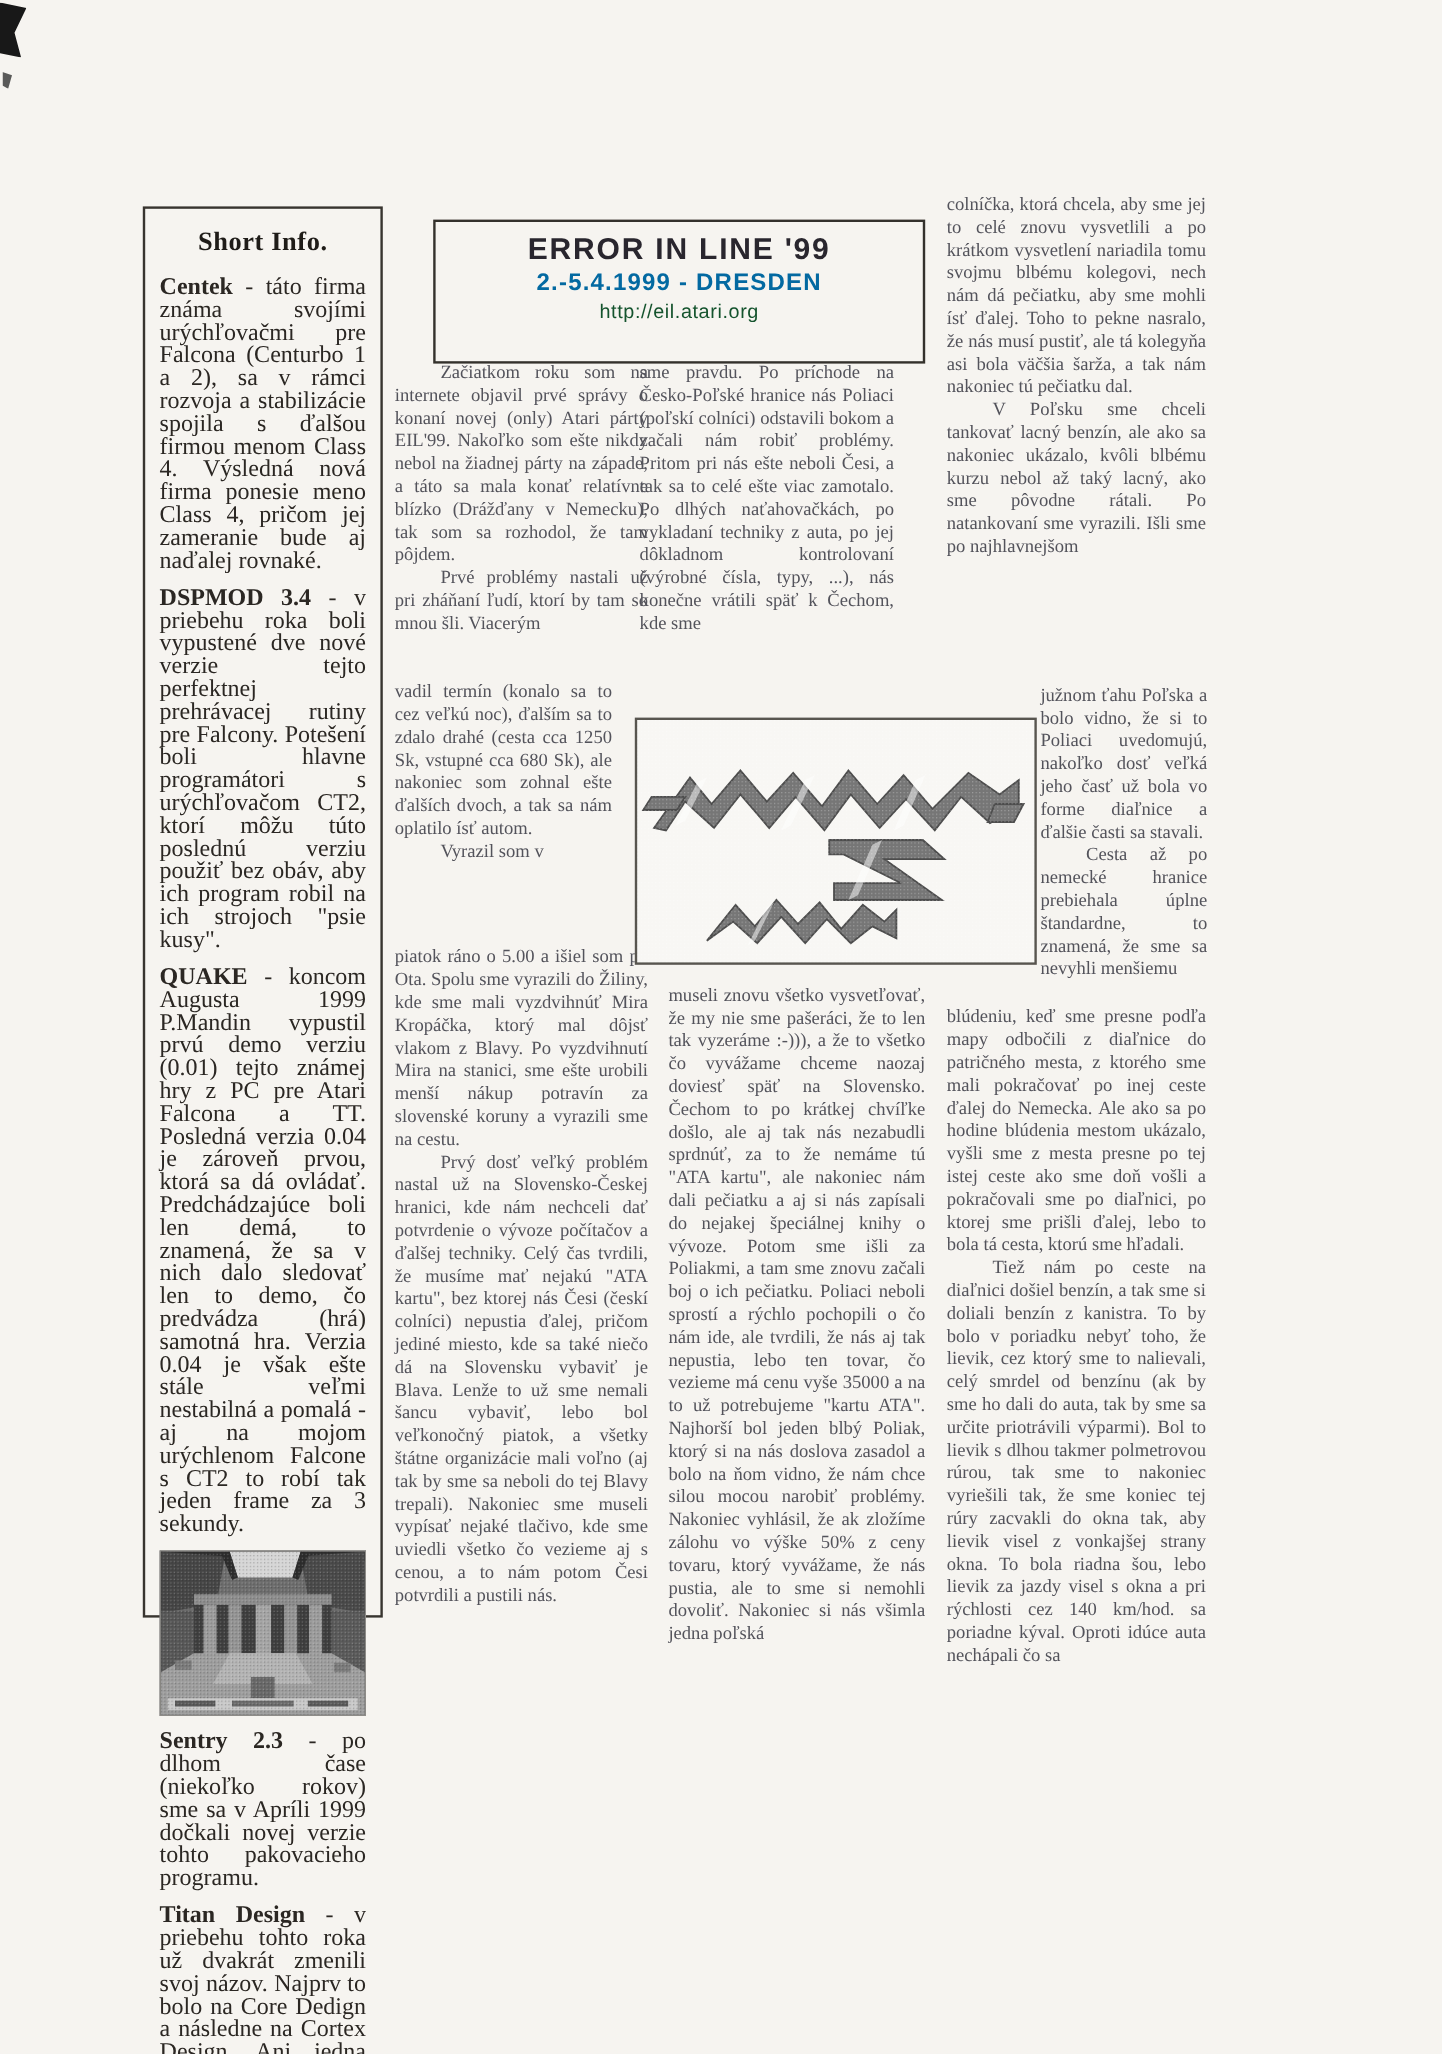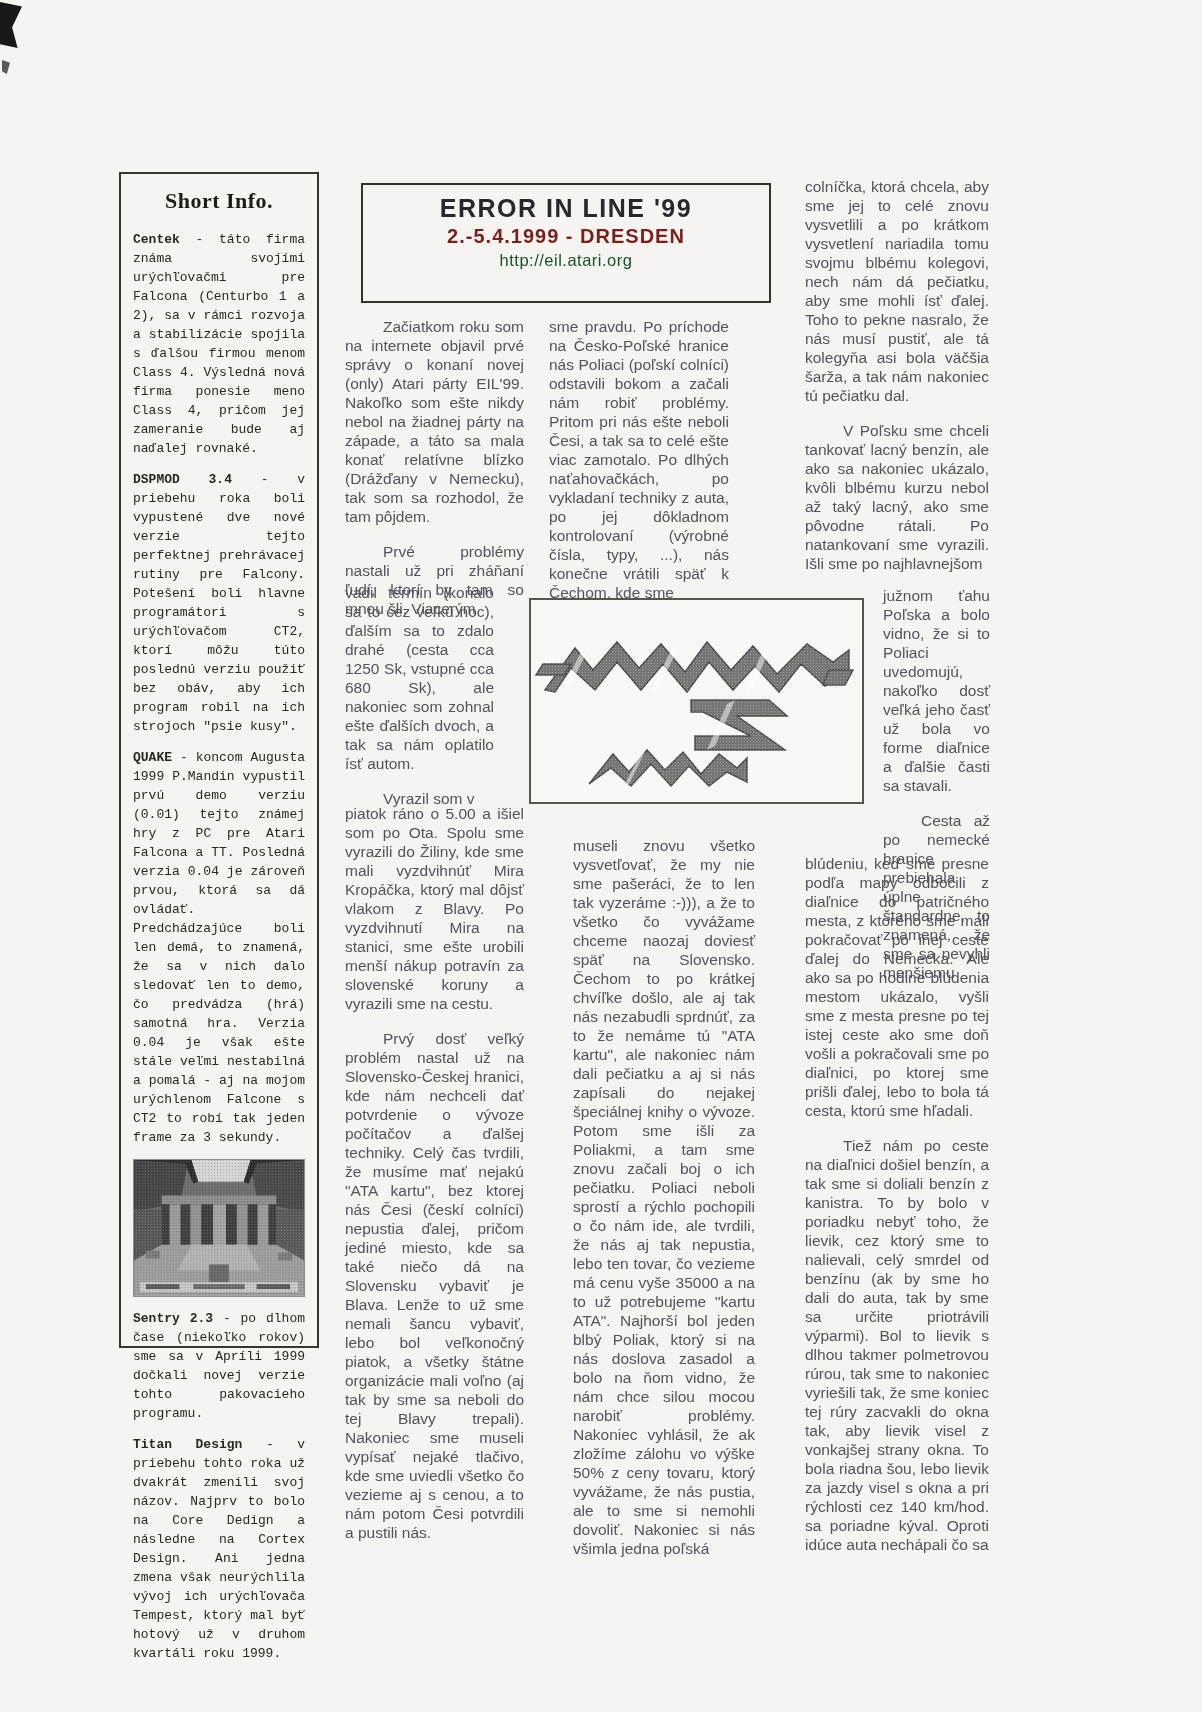--- a/index.html
+++ b/index.html
@@ -18,45 +18,45 @@
   
   #short-info{
     position:absolute;left:119px;top:172px;width:200px;height:1176px;
     border:2px solid #38342f;box-sizing:border-box;padding:6px 12px 0 12px;
   }
   .si-title{
     font-family:"Liberation Serif",serif;font-weight:bold;font-size:22px;
     color:#1f1c18;text-align:center;margin:8px 0 16px 0;letter-spacing:.5px;
   }
   .si-para{
-    font-family:Liberation Mono, monospace;font-size:13px;line-height:19px;
+    font-family:Liberation Serif, serif;font-size:20px;line-height:19px;
     color:#2b2723;text-align:justify;margin:0 0 12px 0;
   }
   .si-name{font-weight:bold;}
   #quake-shot{
     display:block;width:172px;height:138px;margin:4px 0 12px 0;
     border:1px solid #8e8c88;box-sizing:border-box;background:#6d6d6d;
   }
 
   
   #header-box{
     position:absolute;left:361px;top:183px;width:410px;height:120px;
     border:2px solid #34312c;box-sizing:border-box;text-align:center;
     padding-top:9px;
   }
   .hb1{font-weight:bold;font-size:25px;letter-spacing:1.5px;color:#29262e;}
-  .hb2{font-weight:bold;font-size:20px;letter-spacing:1px;color:#7f1d1d;margin-top:2px;}
+  .hb2{font-weight:bold;font-size:20px;letter-spacing:1px;color:#0369a1;margin-top:2px;}
   .hb3{font-size:16.5px;color:#14532d;margin-top:3px;letter-spacing:.5px;}
 
   
   .seg{
     position:absolute;
     font-size:15.5px;line-height:19px;color:#53535b;
   }
-  .para{margin:16px;text-align:justify;}
+  .para{margin:0;text-align:justify;font-family:Liberation Serif, serif;}
   .ind{text-indent:38px;}
   #c1s0{left:329px;top:301px;width:211px;}
   #c1s1{left:329px;top:567px;width:181px;}
   #c1s2{left:329px;top:788px;width:211px;}
   #c2s0{left:533px;top:301px;width:212px;}
   #c2s1{left:557px;top:820px;width:214px;}
   #c3s0{left:789px;top:161px;width:216px;}
   #c3s1{left:867px;top:570px;width:139px;}
   #c3s2{left:789px;top:838px;width:216px;}
 

